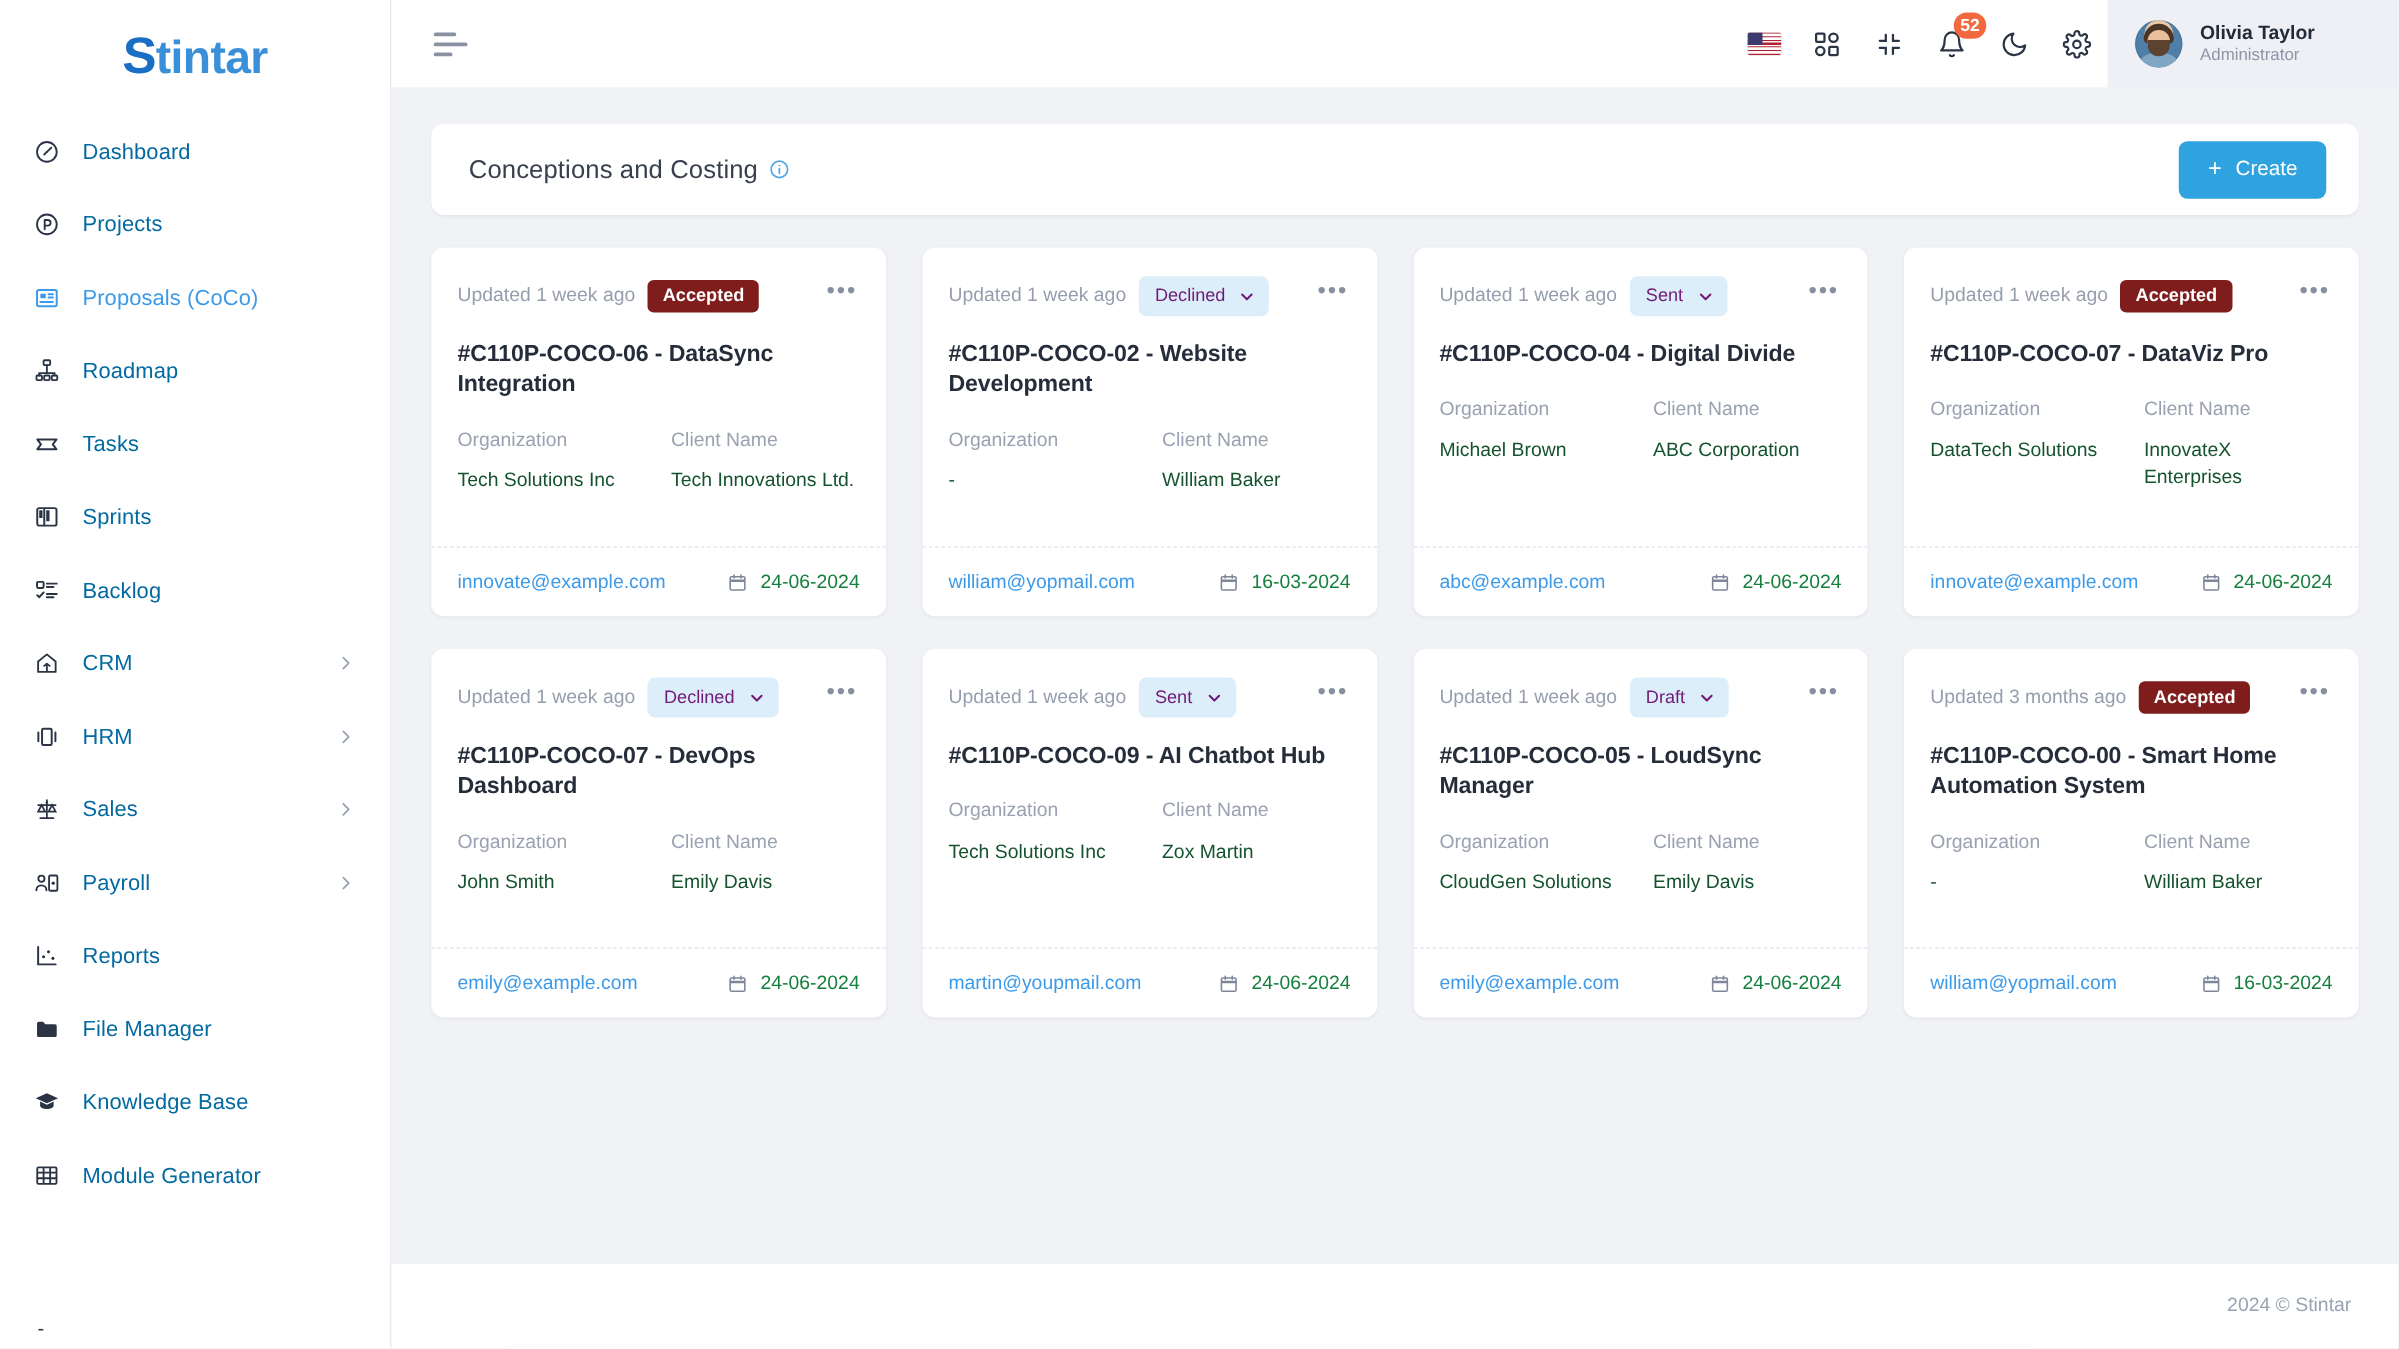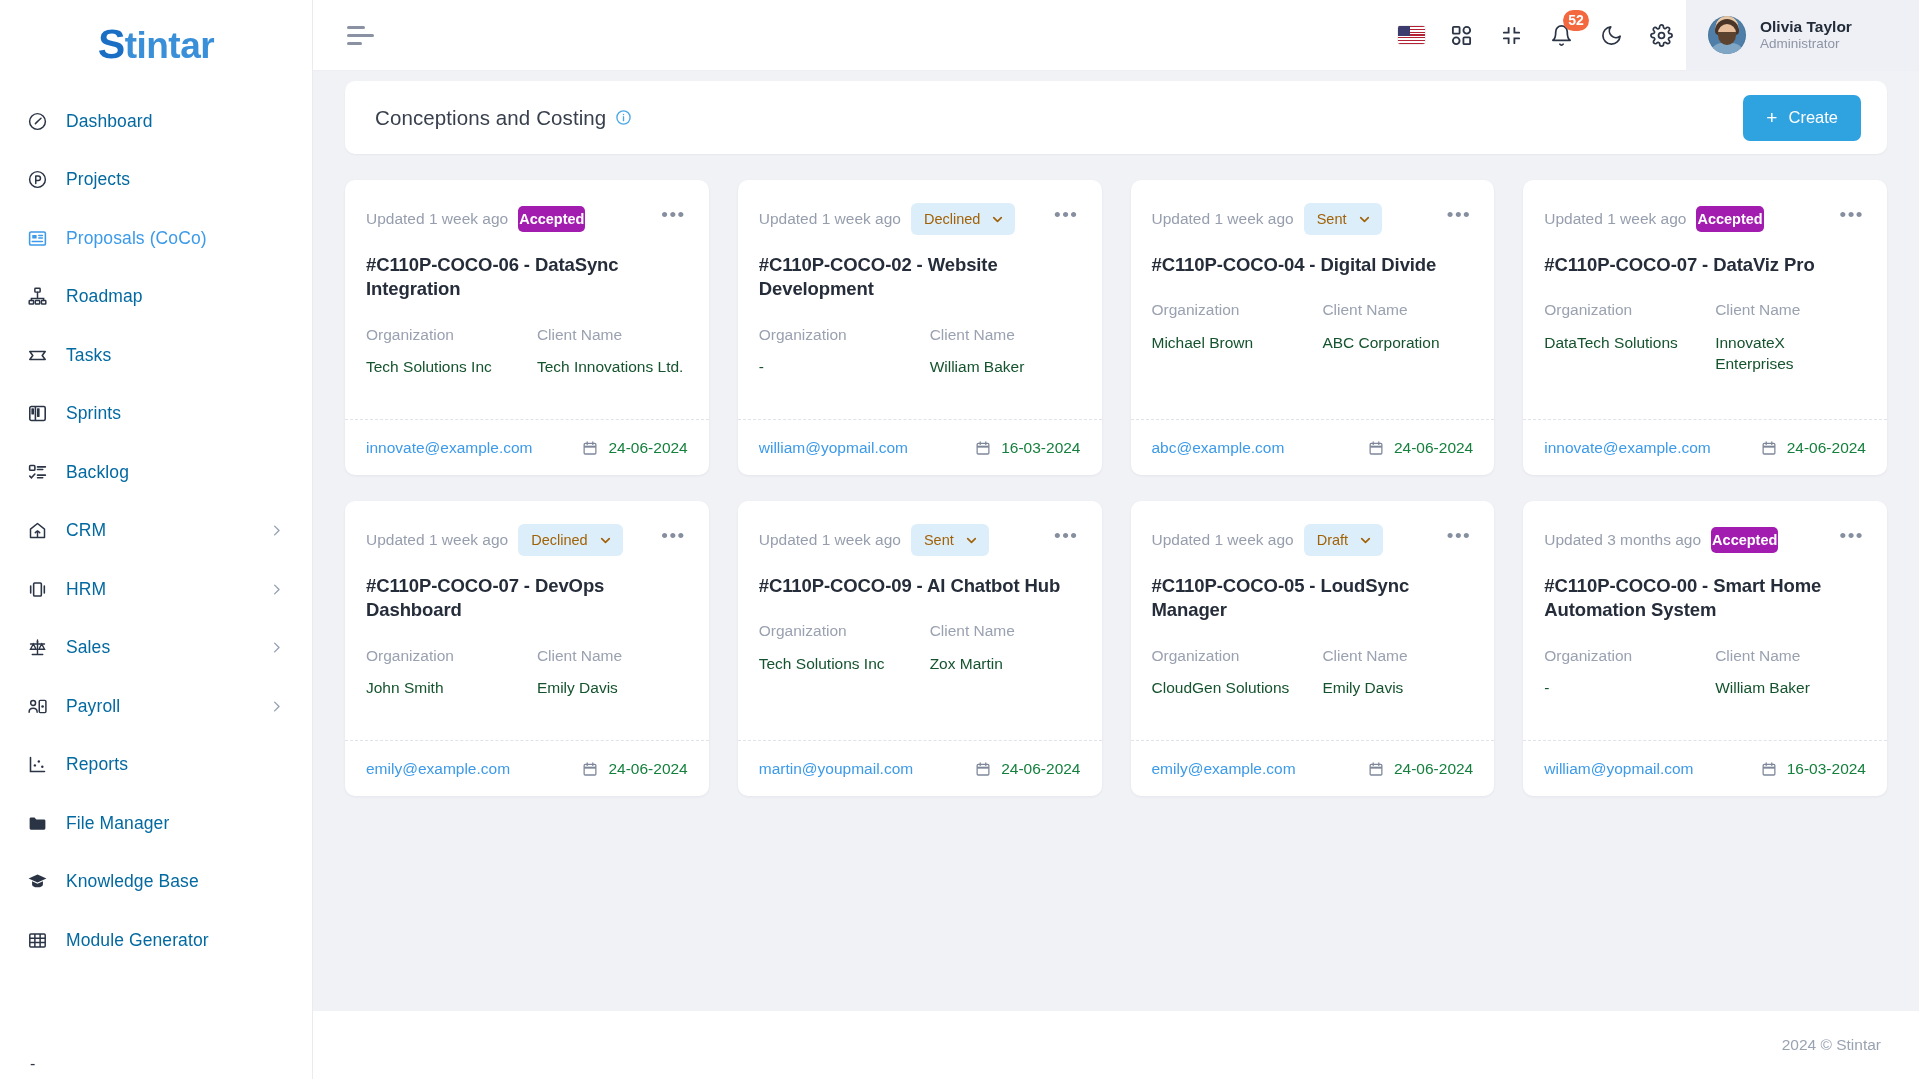--- a/index.html
+++ b/index.html
@@ -154,21 +154,21 @@
   .profile-meta { display:flex; flex-direction:column; gap:2px; }
   .profile-name { font-size: 15.5px; color: #222b38; font-weight: 600; line-height: 1.1; }
   .profile-role { font-size: 13.5px; color: #8d95a5; line-height: 1.1; }
 
   
   .content {
     flex: 1; overflow: hidden; padding: 0 0 0 0;
     display: flex; flex-direction: column;
   }
   .page-card {
-    margin: 10px 32px 0 32px;
+    margin: 28px 32px 0 32px;
     background: #ffffff;
     border-radius: 10px;
     height: 73px;
     display: flex; align-items: center;
     padding: 0 26px 0 30px;
     box-shadow: 0 1px 2px rgba(30,40,60,.05);
   }
   .page-title {
     font-size: 20.5px; color: #39404d; font-weight: 500; letter-spacing: .1px;
   }
@@ -203,27 +203,27 @@
     display: flex; flex-direction: column;
     min-height: 295px;
   }
   .pcard-top {
     display:flex; align-items:center; gap: 10px; min-height: 34px;
   }
   .updated {
     font-size: 15.5px; color: #969ead; white-space: nowrap;
   }
   .badge-accepted {
-    background: #a21caf; color: #ffffff;
+    background: #7f1d1d; color: #ffffff;
     font-size: 14.5px; font-weight: bold;
-    border-radius: 5px; padding: 6px 1px;
+    border-radius: 5px; padding: 6px 12px;
     line-height: 1; white-space: nowrap;
   }
   .badge-select {
-    background: #ddeefb; color: #a16207;
+    background: #ddeefb; color: #701a75;
     font-size: 14.5px;
     border-radius: 6px; padding: 9px 11px 9px 13px;
     display: flex; align-items: center; gap: 11px;
     cursor: pointer; white-space: nowrap; line-height:1;
   }
   .badge-select svg { width: 13px; height: 13px; display:block; }
   .dots {
     margin-left: auto; color: #868f9f; font-size: 19px;
     letter-spacing: 1.5px; cursor: pointer;
     padding: 0 2px 8px 2px; line-height: .4;

